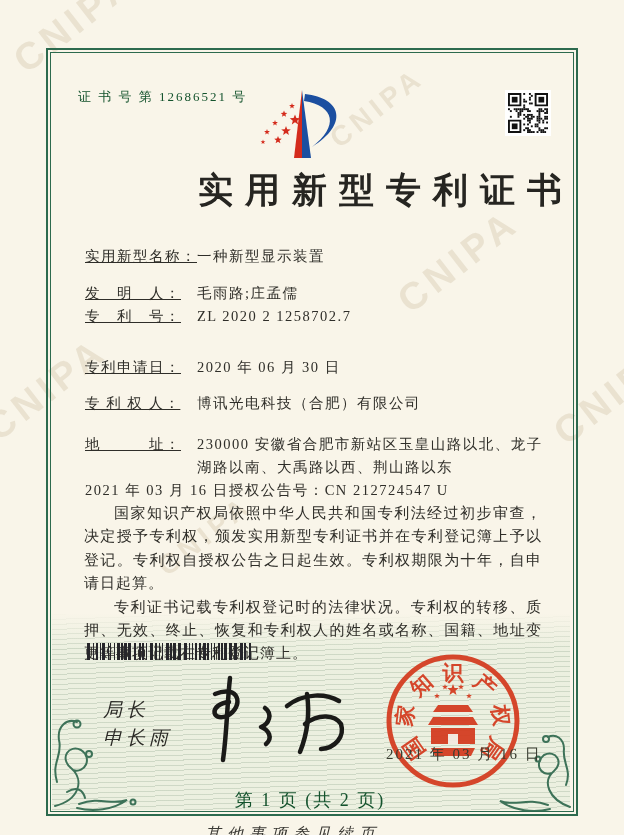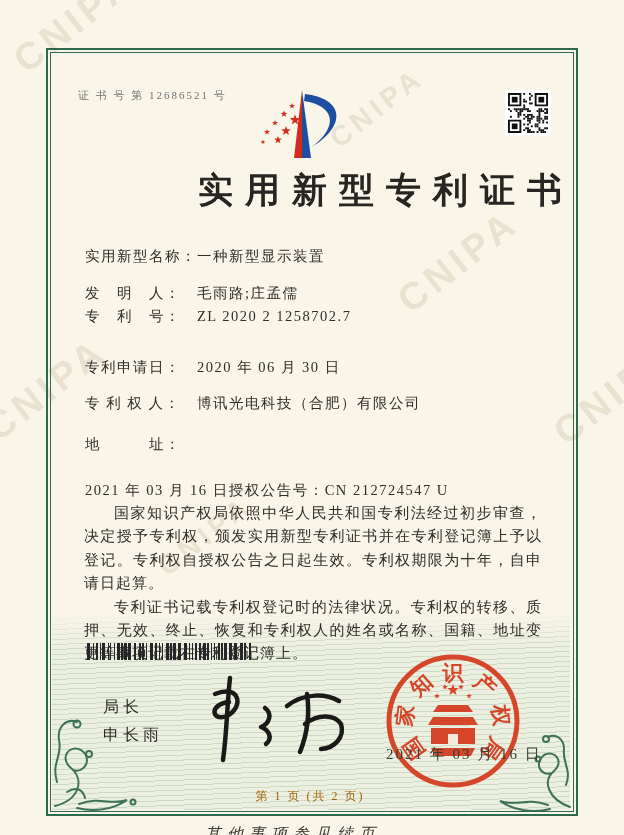--- a/index.html
+++ b/index.html
@@ -30,67 +30,68 @@
   }
   .green-zone{
     position:absolute;left:52px;top:614px;width:518px;height:196px;
     background:
       linear-gradient(180deg, rgba(249,245,233,0.95) 0, rgba(249,245,233,0) 34px),
       repeating-linear-gradient(178deg, rgba(130,160,132,0.28) 0 1px, rgba(236,240,224,0.9) 1px 5px),
       #eceedf;
   }
   .cert-number{
     position:absolute;left:78px;top:88px;
-    font-size:11px;letter-spacing:2px;color:#737373;
+    font-size:13px;letter-spacing:2px;color:#14532d;
   }
   .logo{position:absolute;left:250px;top:84px;width:105px;height:85px;}
   .qr{position:absolute;left:505px;top:90px;width:46px;height:46px;background:#fff;padding:3px;box-sizing:border-box;}
   .qr svg{display:block;width:100%;height:100%;}
   .cert-title{
     position:absolute;left:46px;top:167px;width:528px;
     text-align:right;font-size:35px;font-weight:bold;
     letter-spacing:12px;color:#262521;text-indent:12px;
   }
   .row{
     position:absolute;left:85px;width:470px;
     display:flex;align-items:flex-start;
     font-size:14.5px;letter-spacing:1.5px;color:#2f2e29;
     line-height:23px;
   }
-  .row .lbl{flex:0 0 112px;white-space:nowrap;}
+  .row .lbl{flex:0 0 112px;white-space:nowrap;text-decoration:underline;}
   .row .val{flex:0 0 auto;max-width:372px;}
   .grant-row{
     position:absolute;left:85px;top:479px;width:470px;
     display:flex;font-size:14.5px;letter-spacing:1.5px;color:#2f2e29;line-height:23px;
   }
   .grant-row .lbl{white-space:nowrap;}
   .grant-row .val{white-space:nowrap;}
   .grant-row .pair2{display:flex;text-align:center;}
   .body-text{
     position:absolute;left:84px;top:502px;width:458px;
     font-size:15px;line-height:23.4px;letter-spacing:1px;
     color:#2e2d28;text-align:justify;
   }
   .body-text p{margin:0;text-indent:2em;}
   .barcode{position:absolute;left:87px;top:643px;width:164px;height:17px;}
   .barcode svg{display:block;width:100%;height:100%;}
   .signer{
     position:absolute;left:103px;
-    font-size:16px;letter-spacing:4px;color:#2b2a26;
+    font-size:19px;letter-spacing:4px;color:#2b2a26;
     font-family:"Liberation Sans","DejaVu Sans",sans-serif;
+    font-style:italic;
   }
   .signature{position:absolute;left:185px;top:670px;width:168px;height:98px;}
   .seal{position:absolute;left:382px;top:650px;width:142px;height:142px;opacity:0.93;}
   .seal-date{
     position:absolute;left:386px;top:745px;
     font-size:15px;letter-spacing:2px;color:#3a3d31;z-index:5;
   }
   .footer-page{
     position:absolute;left:46px;top:788px;width:528px;text-align:center;
-    font-size:12px;letter-spacing:2px;color:#a16207;
+    font-size:18px;letter-spacing:2px;color:#14532d;
   }
   .continuation{
     position:absolute;left:205px;top:824px;
     font-size:16px;font-style:italic;letter-spacing:6px;color:#3a3934;
   }
   .ornament{position:absolute;pointer-events:none;}
   .orn-bl{left:49px;top:712px;width:118px;height:99px;}
   .orn-br{right:48px;top:733px;width:120px;height:78px;}
 </style>
 </head>
@@ -261,20 +262,21 @@
 <div class="row" style="top:356px">
   <span class="lbl">专利申请日：</span>
   <span class="val">2020 年 06 月 30 日</span>
 </div>
 <div class="row" style="top:392px">
   <span class="lbl">专 利 权 人：</span>
   <span class="val">博讯光电科技（合肥）有限公司</span>
 </div>
 <div class="row" style="top:433px">
   <span class="lbl">地　　　址：</span>
+  <span class="val" style="max-width:360px">230000 安徽省合肥市新站区玉皇山路以北、龙子湖路以南、大禹路以西、荆山路以东</span>
 </div>
 
 <div class="grant-row">
   <span class="val">2021 年 03 月 16 日</span>
   <span class="pair2">
     <span class="lbl">授权公告号：</span>
     <span class="val">CN 212724547 U</span>
   </span>
 </div>
 

